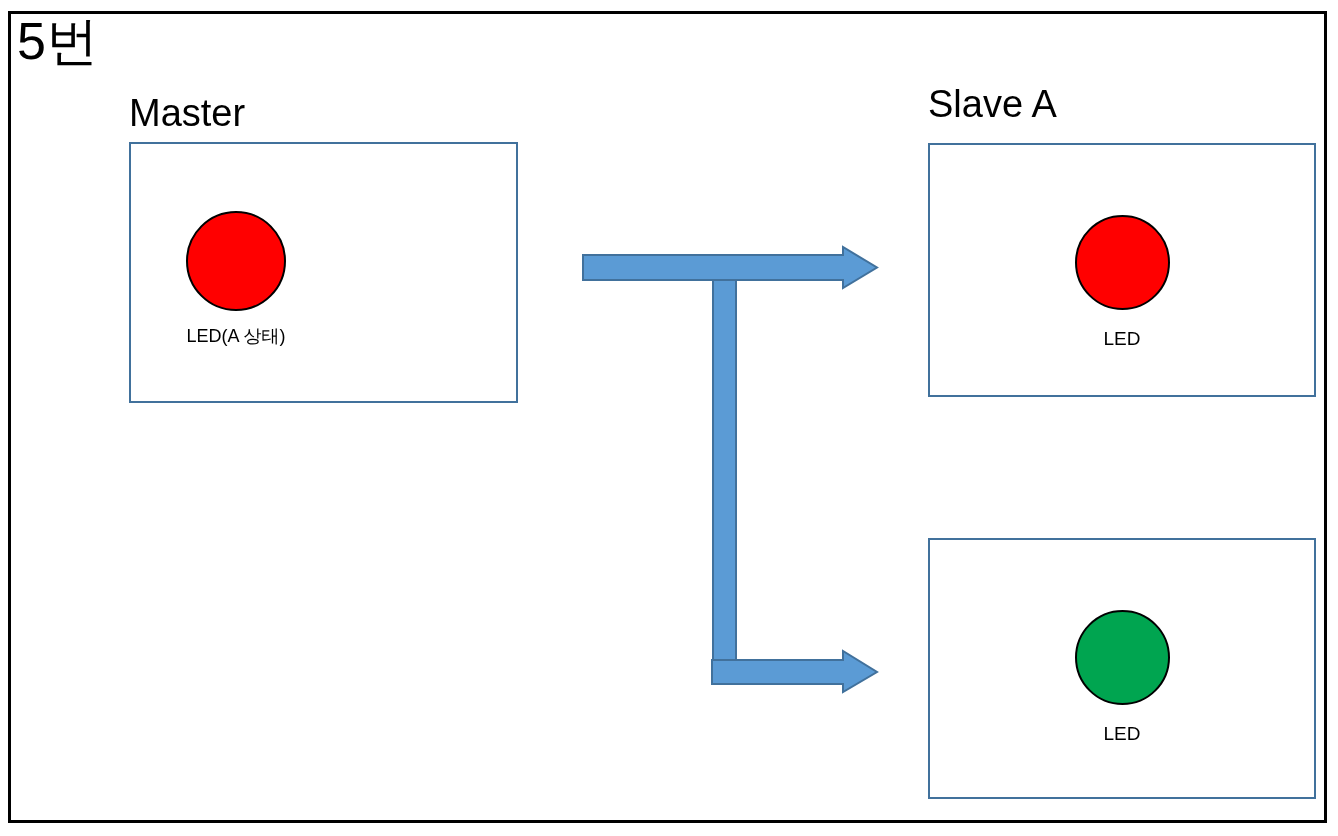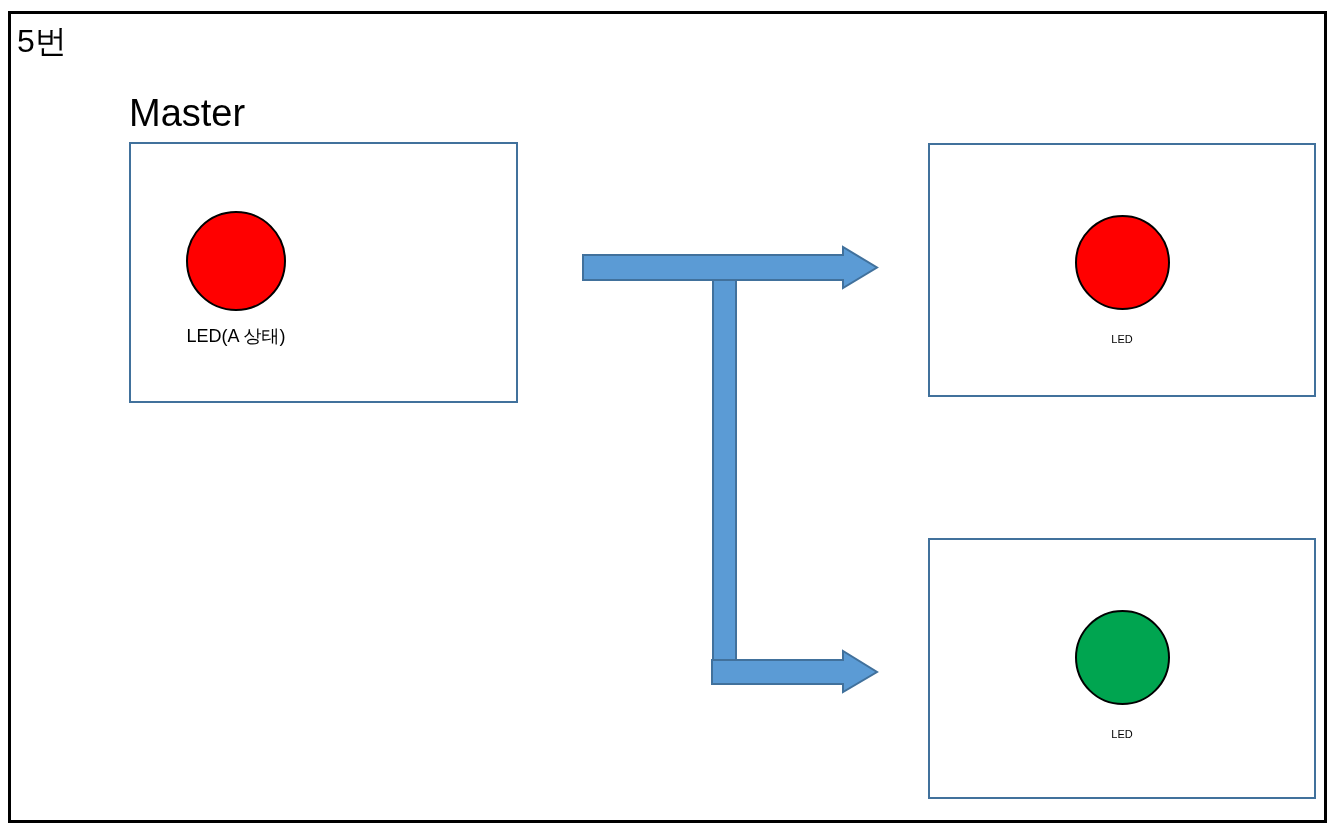--- a/index.html
+++ b/index.html
@@ -31,21 +31,21 @@
     border: 3px solid #000000;
     box-sizing: border-box;
     background: transparent;
   }
 
   
   .page-title {
     position: absolute;
     left: 17px;
     top: 17px;
-    font-size: 32px;
+    font-size: 52px;
     line-height: 48px;
     color: #000000;
     letter-spacing: 0px;
     white-space: nowrap;
   }
 
   
   .device-title {
     position: absolute;
     font-size: 38px;
@@ -90,21 +90,21 @@
   .led-unit.master-a .led-circle,
   .led-unit.master-b .led-circle { width: 100px; height: 100px; }
 
   .led-label {
     margin-top: 14px;
     font-size: 18px;
     line-height: 22px;
     color: #000000;
     white-space: nowrap;
   }
-  .led-unit.slave .led-label { font-size: 11px; margin-top: 18px; }
+  .led-unit.slave .led-label { font-size: 19px; margin-top: 18px; }
 
   
   .connector { position: absolute; left: 0; top: 0; width: 1338px; height: 836px; pointer-events: none; }
 
   
   .visually-hidden {
     position: absolute;
     width: 1px; height: 1px;
     overflow: hidden;
     clip: rect(0 0 0 0);
@@ -125,20 +125,21 @@
   <div class="device-box master" style="border-color: rgb(65, 113, 156);">
 
     <div class="led-unit master-a">
       <div class="led-circle" style="background: rgb(255, 0, 0); border-color: rgb(0, 0, 0);"></div>
       <div class="led-label">LED(A 상태)</div>
     </div>
 
 
   </div>
 
+  <div class="device-title slave-a">Slave A</div>
 
   <div class="device-box slave-a" style="border-color: rgb(65, 113, 156);">
     <div class="led-unit slave">
       <div class="led-circle" style="background: rgb(255, 0, 0); border-color: rgb(0, 0, 0);"></div>
       <div class="led-label">LED</div>
     </div>
   </div>
 
 
   <div class="device-box slave-b" style="border-color: rgb(65, 113, 156);">

